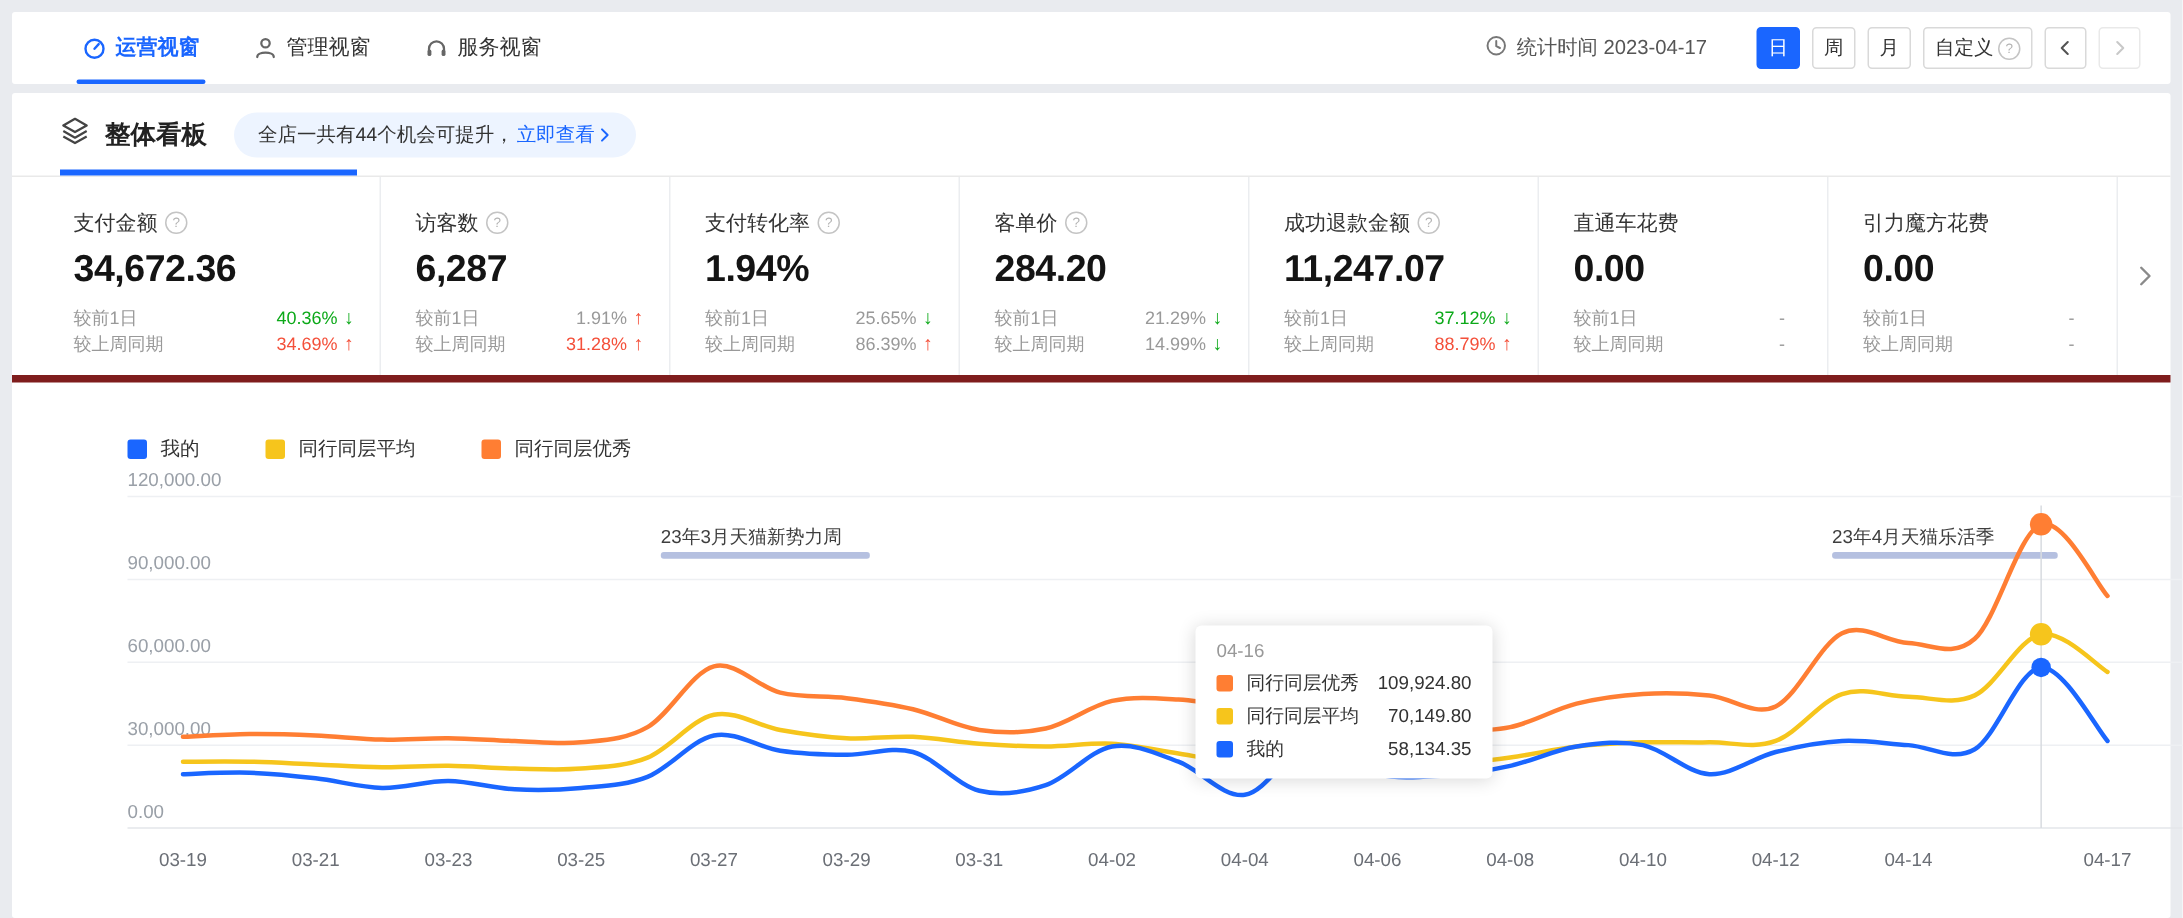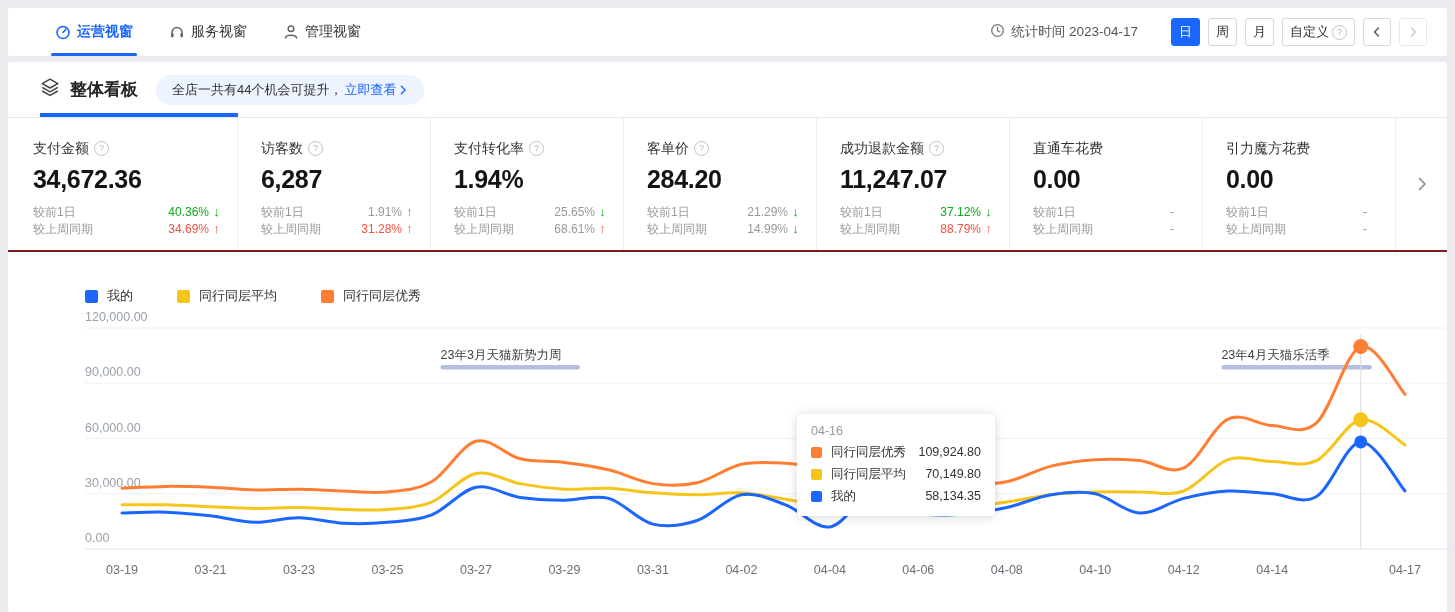--- a/index.html
+++ b/index.html
@@ -51,21 +51,21 @@
   .notice-link{color:#1a66ff;cursor:pointer;display:flex;align-items:center;gap:2px;margin-left:2px;}
   .header-right{margin-left:auto;display:flex;align-items:center;font-size:13px;color:#333;}
   .chk{display:flex;align-items:center;gap:7px;margin-left:28px;cursor:pointer;}
   .chk-box{width:15px;height:15px;border-radius:2px;background:#1a66ff;display:flex;align-items:center;justify-content:center;}
   .view-switch{display:flex;align-items:center;margin-left:12px;}
   .view-chart{color:#1a66ff;cursor:pointer;}
   .view-divider{color:#d6d6d6;margin:0 8px;}
   .view-table{color:#333;cursor:pointer;}
 
   
-  .cards-row{display:flex;height:132px;border-bottom:2px solid #7f1d1d;}
+  .cards-row{display:flex;height:132px;border-bottom:5px solid #7f1d1d;padding-left:16px;}
   .card{
     box-sizing:border-box;width:193px;flex:none;padding:20px 13px 0 23px;
     border-right:1px solid #ebedf0;cursor:pointer;
   }
   .card:first-child{width:230px;padding-left:25px;}
   .card-title{display:flex;align-items:center;gap:5px;font-size:14px;color:#333;line-height:20px;}
   .help-icon{
     width:13px;height:13px;border:1px solid #c4c4c4;border-radius:50%;
     color:#b3b3b3;font-size:9px;line-height:12px;text-align:center;flex:none;
   }
@@ -115,35 +115,35 @@
           <svg width="16" height="16" viewBox="0 0 16 16">
               <circle cx="8" cy="8.5" r="6" fill="none" stroke="currentColor" stroke-width="1.6"></circle>
               <line x1="8" y1="8.5" x2="10.8" y2="5.4" stroke="currentColor" stroke-width="1.6" stroke-linecap="round"></line>
             </svg>
         </span>
         <span>运营视窗</span>
       </div>
       <div class="nav-tab">
         <span class="t-icon">
           <svg width="16" height="16" viewBox="0 0 16 16">
+              <circle cx="8" cy="4.8" r="2.8" fill="none" stroke="currentColor" stroke-width="1.5"></circle>
+              <path d="M2.5 14 C2.5 10.2 13.5 10.2 13.5 14" fill="none" stroke="currentColor" stroke-width="1.5" stroke-linecap="round"></path>
+            </svg>
+        </span>
+        <span>管理视窗</span>
+      </div>
+      <div class="nav-tab">
+        <span class="t-icon">
+          <svg width="16" height="16" viewBox="0 0 16 16">
               <path d="M3 10 V8.5 a5 5 0 0 1 10 0 V10" fill="none" stroke="currentColor" stroke-width="1.5" stroke-linecap="round"></path>
               <rect x="2" y="9" width="2.6" height="4.4" rx="1.3" fill="currentColor"></rect>
               <rect x="11.4" y="9" width="2.6" height="4.4" rx="1.3" fill="currentColor"></rect>
             </svg>
         </span>
         <span>服务视窗</span>
-      </div>
-      <div class="nav-tab">
-        <span class="t-icon">
-          <svg width="16" height="16" viewBox="0 0 16 16">
-              <circle cx="8" cy="4.8" r="2.8" fill="none" stroke="currentColor" stroke-width="1.5"></circle>
-              <path d="M2.5 14 C2.5 10.2 13.5 10.2 13.5 14" fill="none" stroke="currentColor" stroke-width="1.5" stroke-linecap="round"></path>
-            </svg>
-        </span>
-        <span>管理视窗</span>
       </div>
     </div>
 
     <div class="nav-right">
       <div class="stat-time">
         <span>
           <svg width="15" height="15" viewBox="0 0 16 16">
               <circle cx="8" cy="8" r="6.2" fill="none" stroke="#777" stroke-width="1.4"></circle>
               <polyline points="8,4.6 8,8.3 10.6,9.6" fill="none" stroke="#777" stroke-width="1.4" stroke-linecap="round" stroke-linejoin="round"></polyline>
             </svg>
@@ -265,21 +265,21 @@
           <div class="card-row">
               <span class="lbl">较前1日</span>
               <span class="trend">
                 <span class="pct tone-gray">25.65%</span>
                 <span class="arrow arr-green">↓</span>
               </span>
             </div>
           <div class="card-row">
               <span class="lbl">较上周同期</span>
               <span class="trend">
-                <span class="pct tone-gray">68.61%</span>
+                <span class="pct tone-gray">86.39%</span>
                 <span class="arrow arr-red">↑</span>
               </span>
             </div>
         </div>
       </div>
 
       <div class="card">
         <div class="card-title">
             <span>客单价</span>
             <span class="help-icon"></span>

